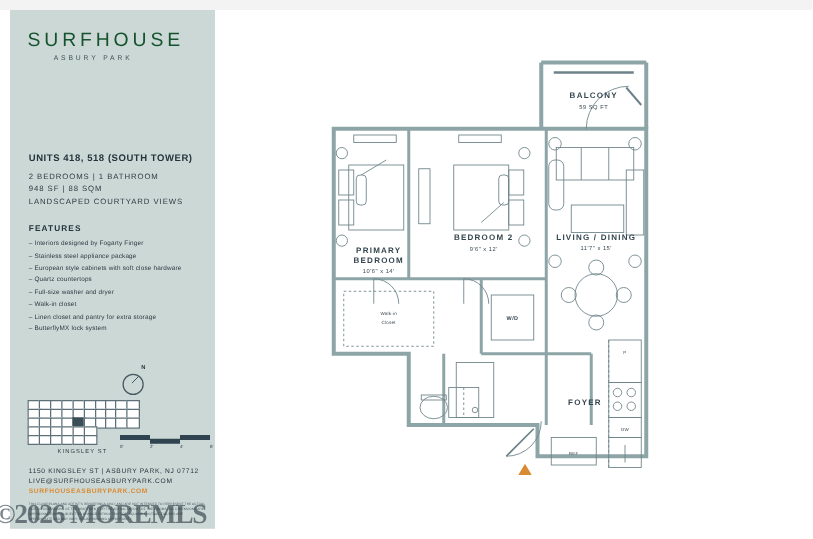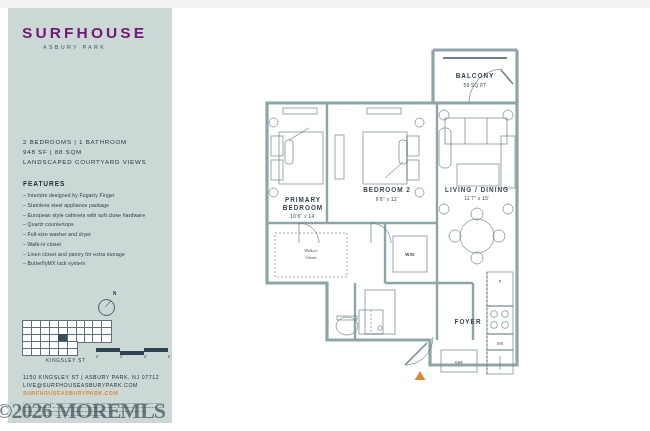--- a/index.html
+++ b/index.html
@@ -13,21 +13,21 @@
   #sheet{position:absolute;left:0;top:0;width:650px;height:431px;background:#fff;}
   .topstrip{position:absolute;left:0;top:0;width:650px;height:8px;background:#f2f3f2;}
 
   
   #panel{
     position:absolute;left:8px;top:8px;width:164px;height:415px;
     background:#ccd8d6;
   }
   .brand{
     position:absolute;left:14px;top:16px;
-    font-size:15.5px;letter-spacing:3.1px;color:#701a75;font-weight:700;
+    font-size:15.5px;letter-spacing:3.1px;color:#14532d;font-weight:400;
   }
   .brand-sub{
     position:absolute;left:35px;top:36px;
     font-size:5.4px;letter-spacing:2.3px;color:#41525b;
   }
   .plancode{
     position:absolute;left:12px;top:58px;
     font-size:33px;font-weight:400;color:#d98b34;letter-spacing:-0.5px;
     line-height:1;
   }
@@ -109,20 +109,21 @@
 <div id="sheet">
 
   <div class="topstrip"></div>
 
   <div id="panel">
 
     <div class="brand">SURFHOUSE</div>
     <div class="brand-sub">ASBURY PARK</div>
 
 
+    <div class="units">UNITS 418, 518 (SOUTH TOWER)</div>
     <div class="metaline m1">2 BEDROOMS | 1 BATHROOM</div>
     <div class="metaline m2">948 SF | 88 SQM</div>
     <div class="metaline m3">LANDSCAPED COURTYARD VIEWS</div>
 
     <div class="feat-title">FEATURES</div>
     <ul class="feat-list" id="features-list">
         <li>Interiors designed by Fogarty Finger</li>
         <li>Stainless steel appliance package</li>
         <li>European style cabinets with soft close hardware</li>
         <li>Quartz countertops</li>

